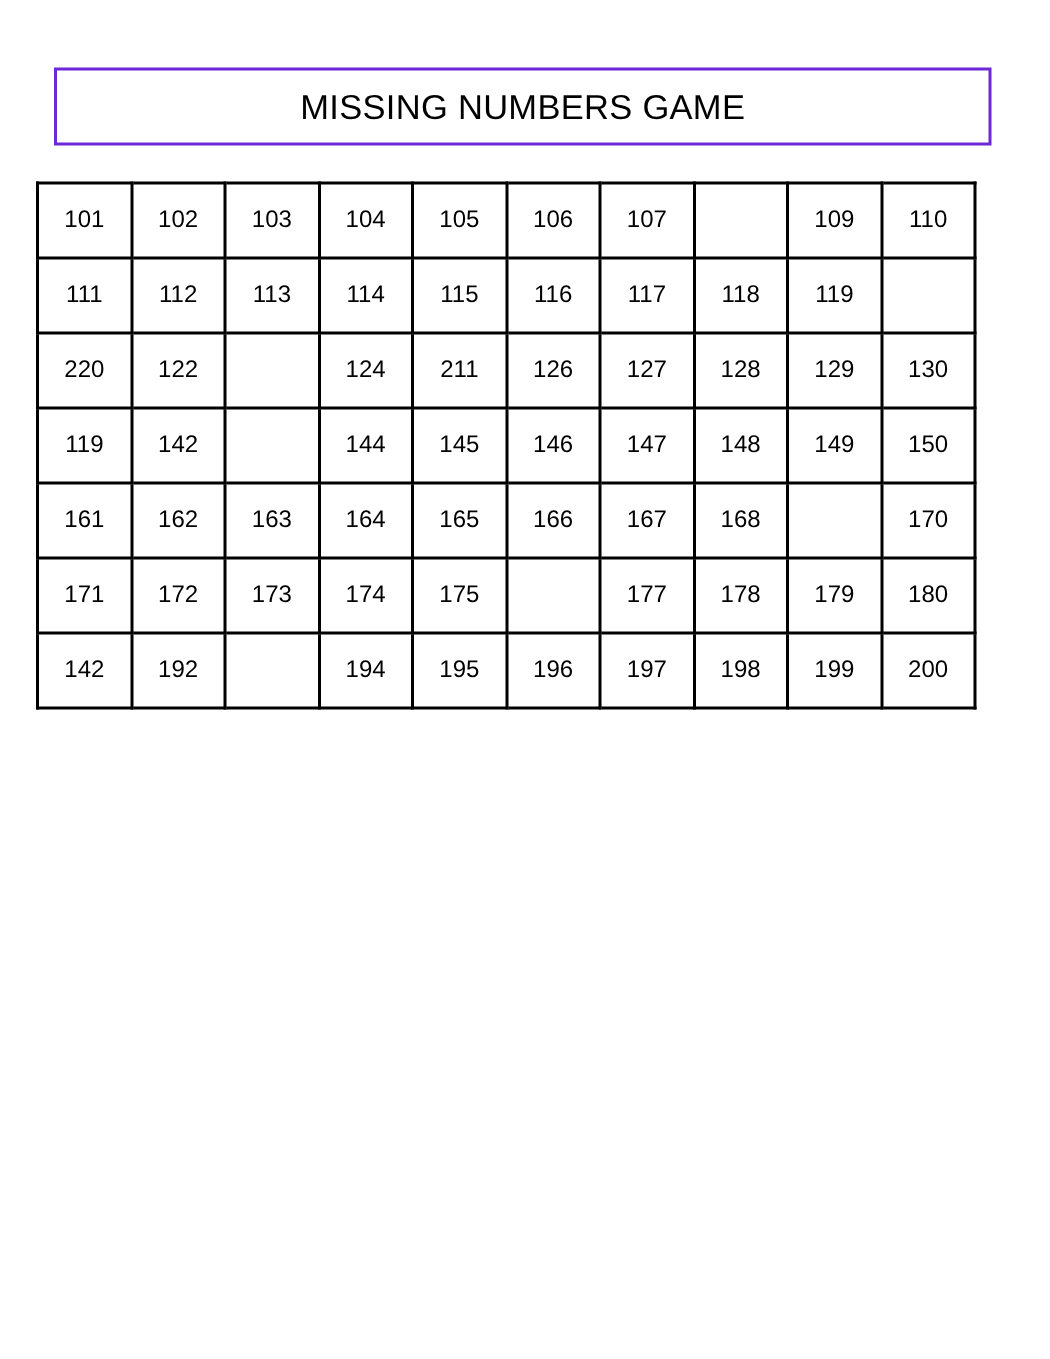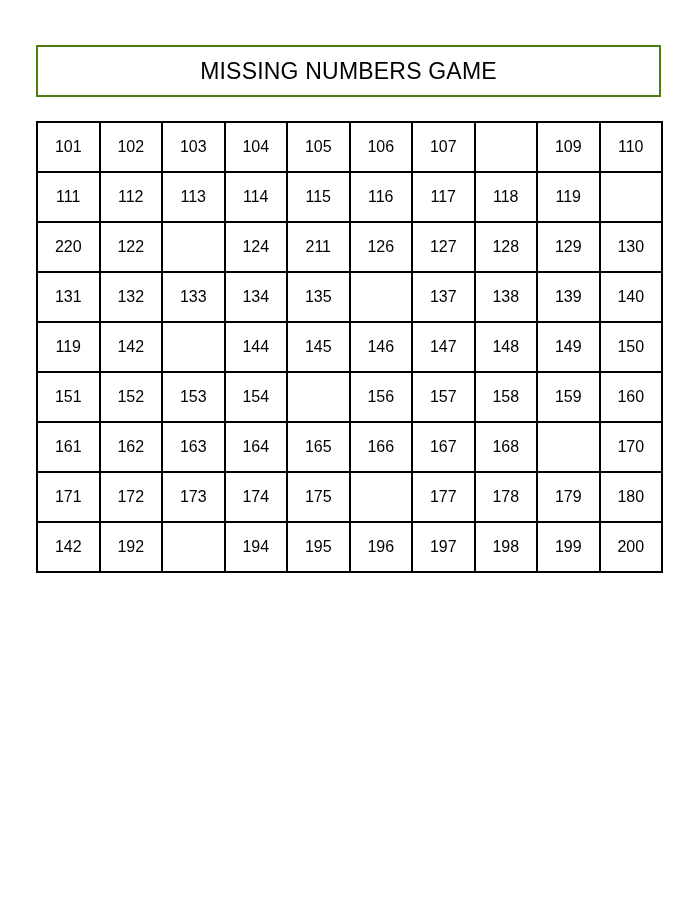--- a/index.html
+++ b/index.html
@@ -2,25 +2,25 @@
 <html><head>
   <meta charset="utf-8">
   <style>
     html, body { margin: 0; padding: 0; background: #ffffff; }
     body {
       width: 700px; height: 906px; position: relative; overflow: hidden;
       font-family: "Liberation Sans", "DejaVu Sans", sans-serif; color: #000;
     }
     .title-box {
       position: absolute; left: 36px; top: 45px; width: 621px; height: 48px;
-      border: 2px solid #4d7c0f; display: flex; align-items: center; justify-content: center;
+      border: 2px solid #6d28d9; display: flex; align-items: center; justify-content: center;
     }
     .title-box span { font-size: 23px; letter-spacing: 0.2px; }
     .grid {
-      position: absolute; left: 36px; top: 121px;
+      position: absolute; left: 24px; top: 121px;
       border-collapse: collapse; table-layout: fixed;
     }
     .grid td {
       width: 60.5px; height: 48px; border: 2px solid #000;
       text-align: center; vertical-align: middle; font-size: 16px; padding: 0;
     }
     .grid td.blank input {
       width: 54px; height: 38px; border: none; outline: none; background: transparent;
       text-align: center; font-size: 16px; font-family: "Liberation Sans", sans-serif; padding: 0;
     }
@@ -64,54 +64,30 @@
         <td class="blank"><input type="text" value="" style=""></td>
         <td>124</td>
         <td>211</td>
         <td>126</td>
         <td>127</td>
         <td>128</td>
         <td>129</td>
         <td>130</td>
       </tr>
       <tr>
-        <td>131</td>
-        <td>132</td>
-        <td>133</td>
-        <td>134</td>
-        <td>135</td>
-        <td class="blank"><input type="text" value="" style=""></td>
-        <td>137</td>
-        <td>138</td>
-        <td>139</td>
-        <td>140</td>
-      </tr>
-      <tr>
         <td>119</td>
         <td>142</td>
         <td class="blank"><input type="text" value="" style=""></td>
         <td>144</td>
         <td>145</td>
         <td>146</td>
         <td>147</td>
         <td>148</td>
         <td>149</td>
         <td>150</td>
-      </tr>
-      <tr>
-        <td>151</td>
-        <td>152</td>
-        <td>153</td>
-        <td>154</td>
-        <td class="blank"><input type="text" value="" style=""></td>
-        <td>156</td>
-        <td>157</td>
-        <td>158</td>
-        <td>159</td>
-        <td>160</td>
       </tr>
       <tr>
         <td>161</td>
         <td>162</td>
         <td>163</td>
         <td>164</td>
         <td>165</td>
         <td>166</td>
         <td>167</td>
         <td>168</td>

